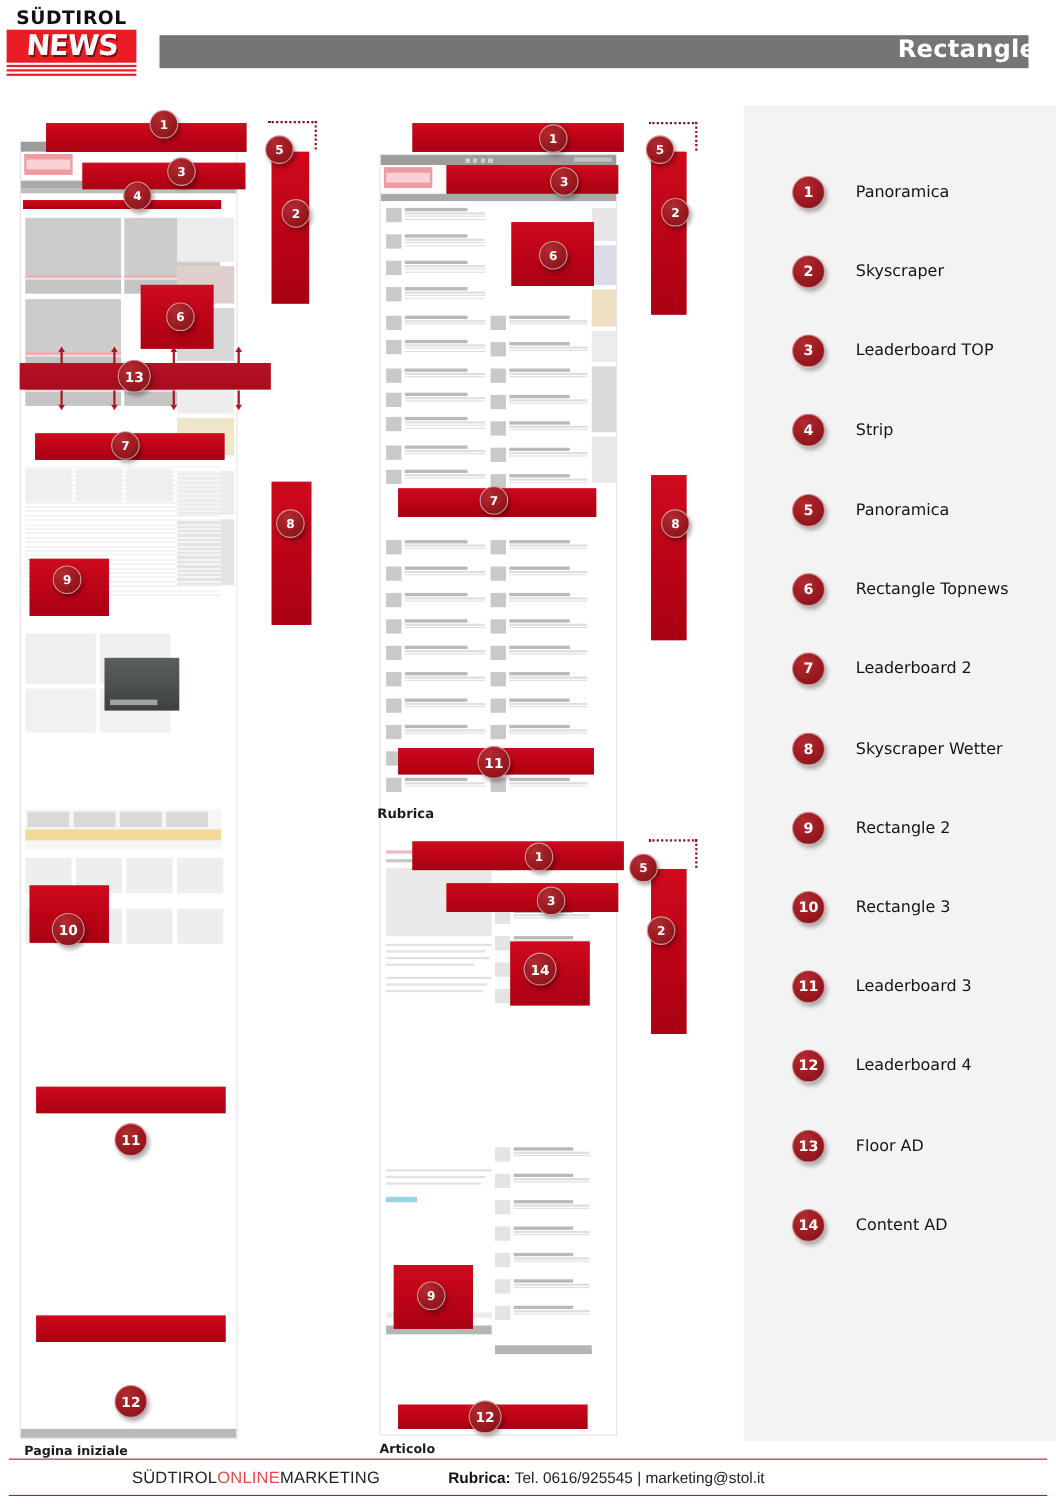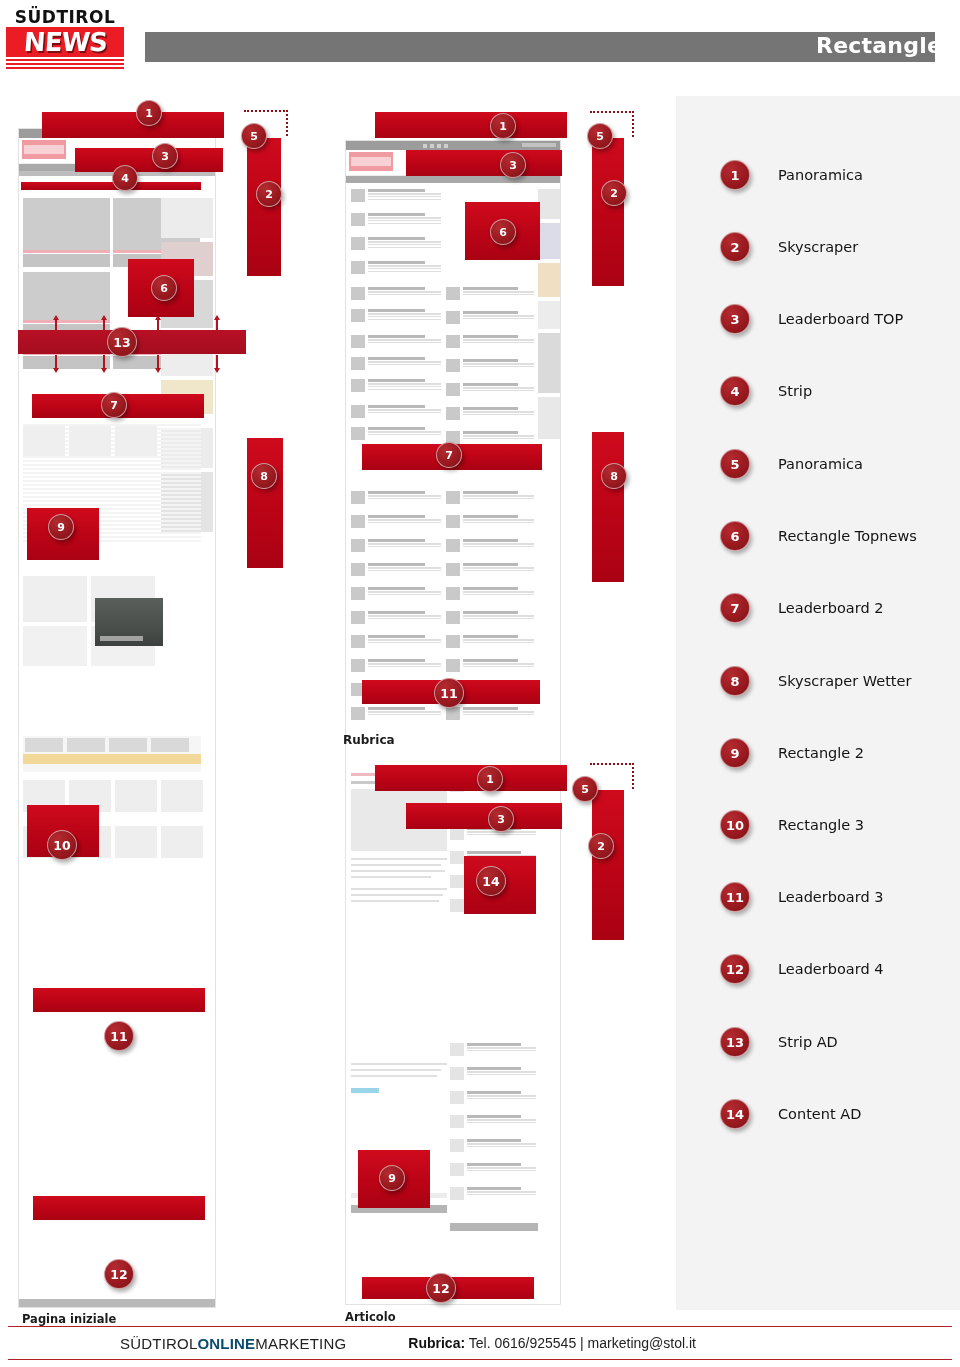--- a/index.html
+++ b/index.html
@@ -159,21 +159,21 @@
     font-size:14.5px; color:#141414; white-space:nowrap;
   }
 
   
   #footer {
     position:absolute; left:8px; top:1326px; width:944px; height:34px;
     border-top:1.5px solid #b02028; border-bottom:1.5px solid #b02028;
     display:flex; align-items:center;
   }
   .f-brand { margin-left:112px; font-family:"Liberation Sans", sans-serif; font-size:15px; color:#222; letter-spacing:0.2px; }
-  .f-brand .on { color:#0c4a6e; font-weight:bold; }
+  .f-brand .on { color:#ef4444; font-weight:normal; }
   .f-contact { margin-left:62px; font-family:"Liberation Sans", sans-serif; font-size:14px; color:#222; }
   .f-contact b { color:#111; }
 </style>
 </head>
 <body>
 
 <div id="header">
 
   <div class="logo-wrap">
     <div class="logo-sud">SÜDTIROL</div>
@@ -236,21 +236,21 @@
   <div class="legend-item" style="top:786px">
     <div class="lbadge">11</div>
     <div class="ltext">Leaderboard 3</div>
   </div>
   <div class="legend-item" style="top:858px">
     <div class="lbadge">12</div>
     <div class="ltext">Leaderboard 4</div>
   </div>
   <div class="legend-item" style="top:931px">
     <div class="lbadge">13</div>
-    <div class="ltext">Strip AD</div>
+    <div class="ltext">Floor AD</div>
   </div>
   <div class="legend-item" style="top:1003px">
     <div class="lbadge">14</div>
     <div class="ltext">Content AD</div>
   </div>
 </div>
 
 <div class="mock" style="left:18px; top:128px; width:198px; height:1180px;">
   <div class="browserbar">
     <div class="dots"></div>

